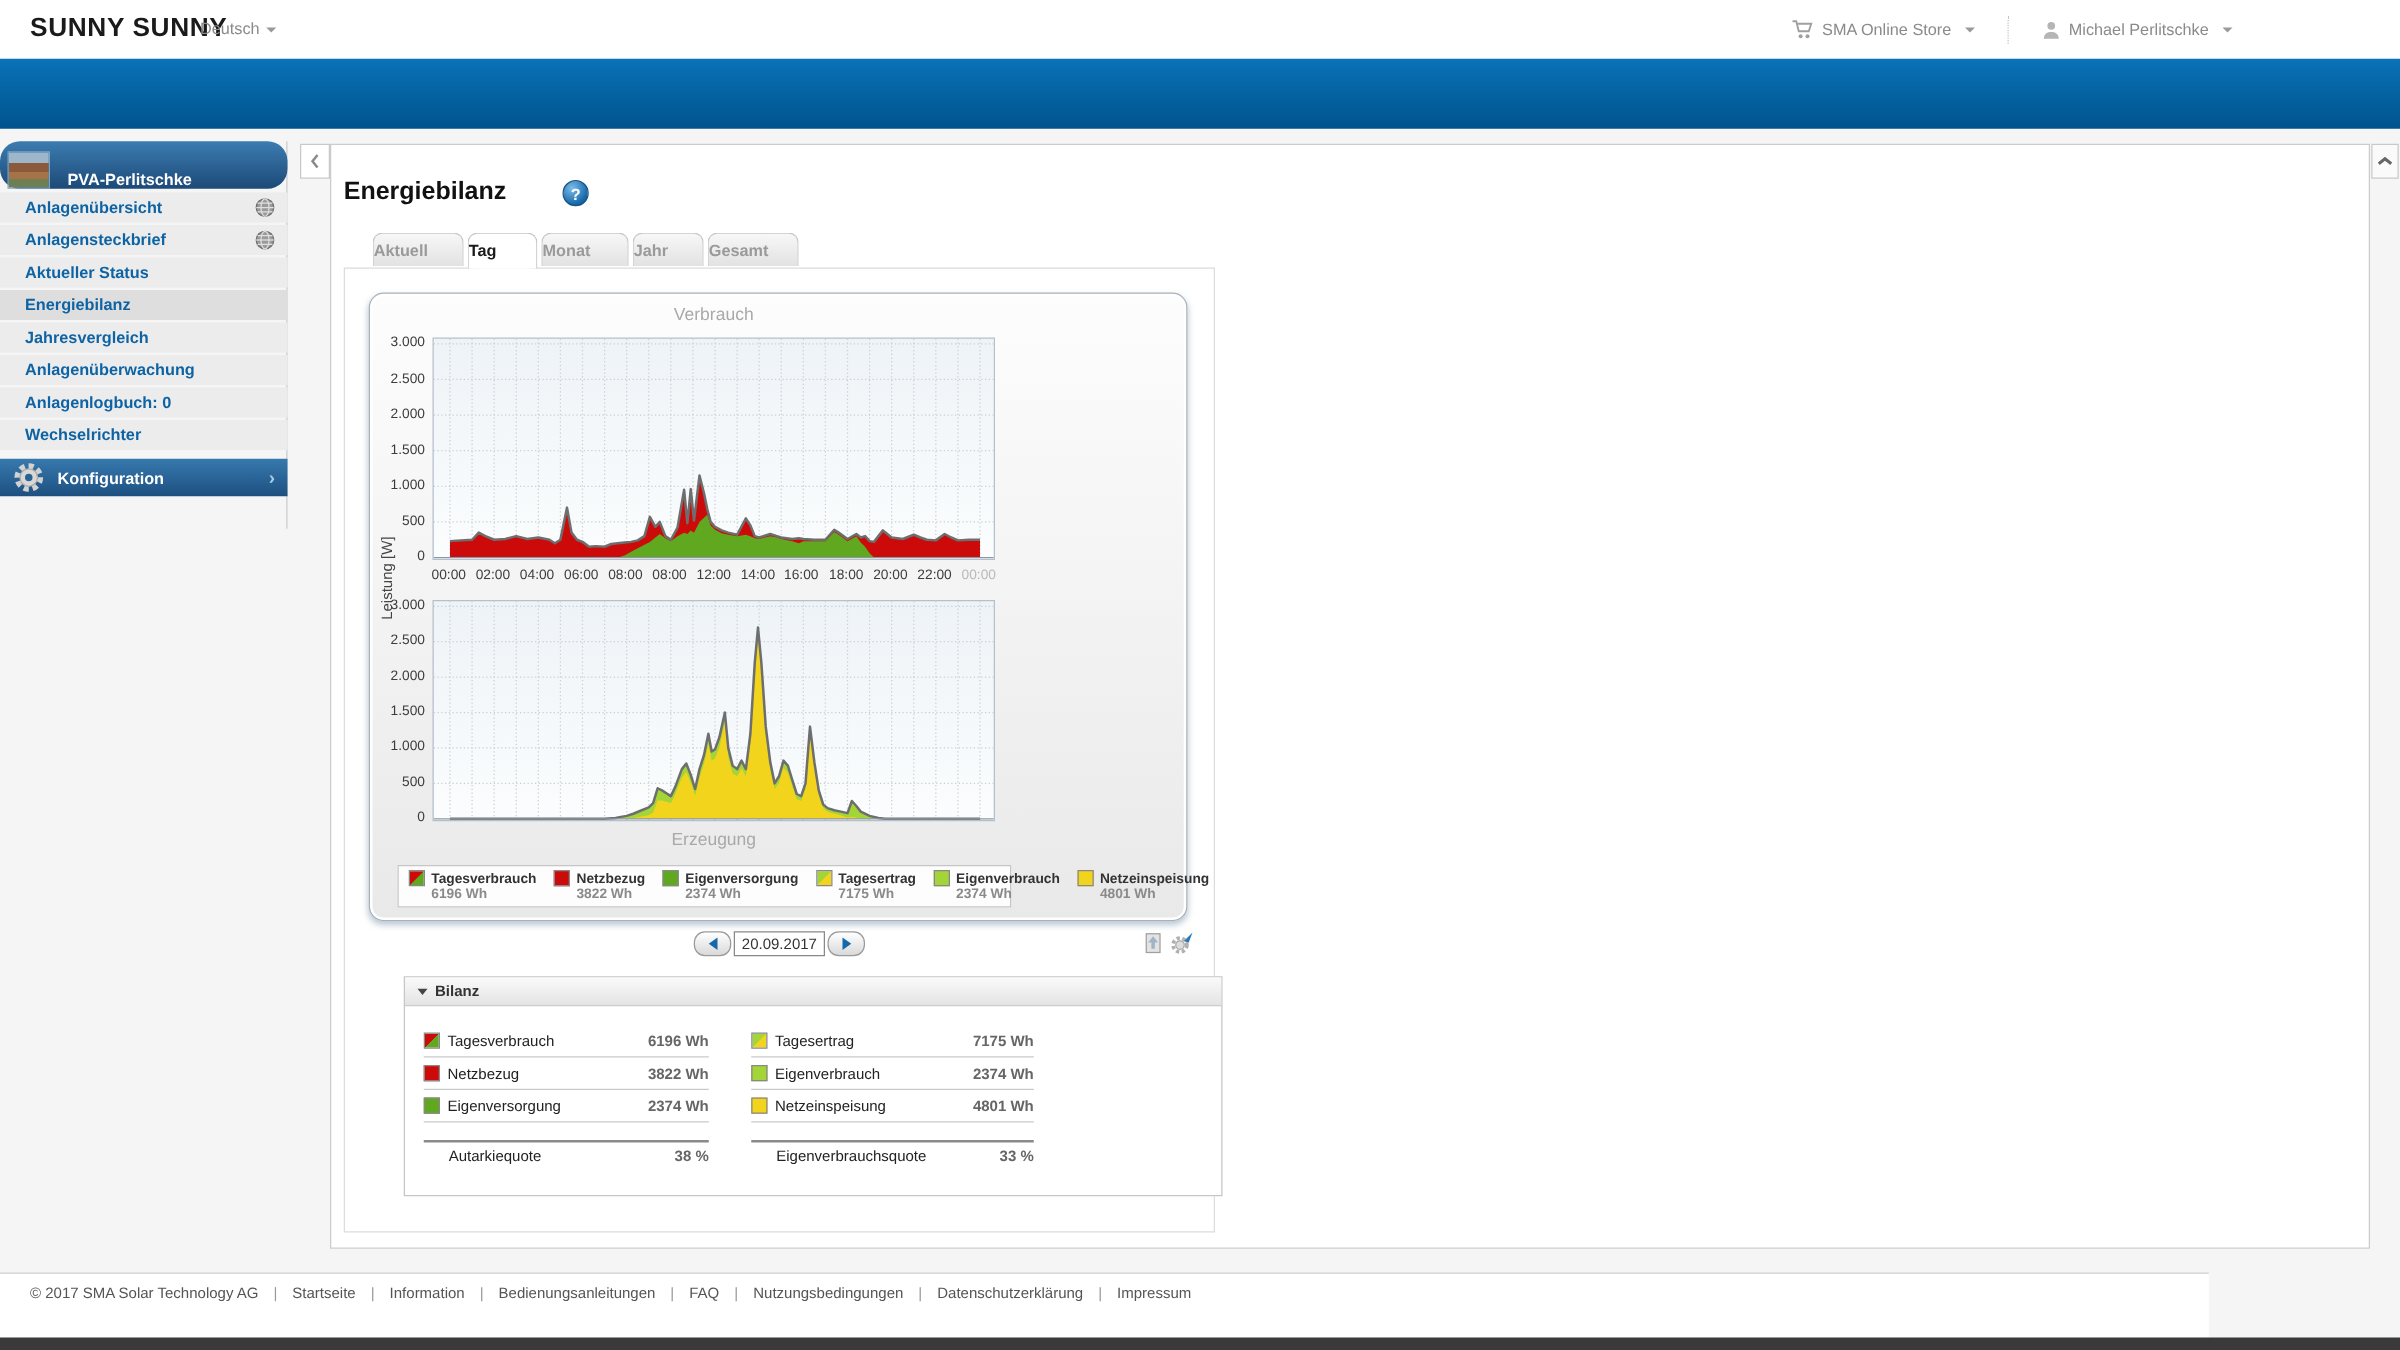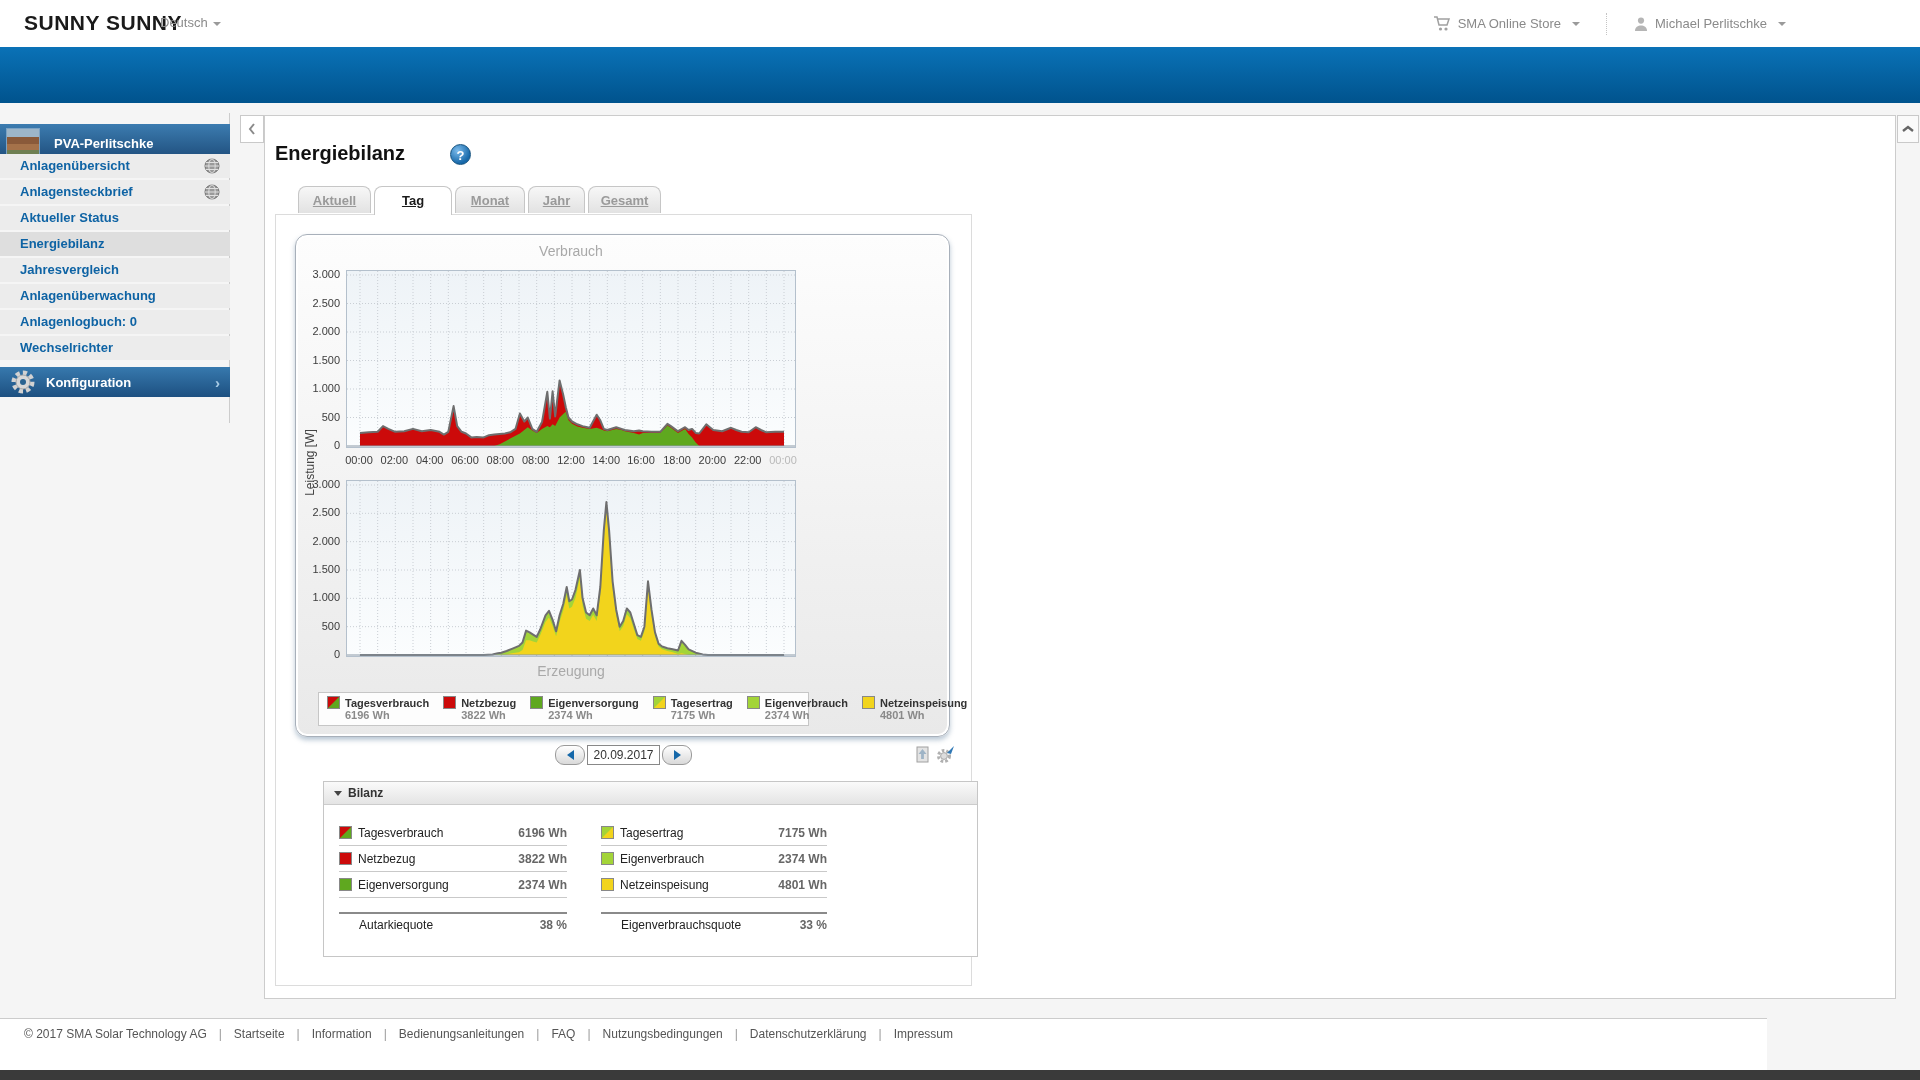--- a/index.html
+++ b/index.html
@@ -14,22 +14,22 @@
   .top-right { position:absolute; right:134px; top:0; height:47px; display:flex; align-items:center; gap:18px; }
   .top-link { display:flex; align-items:center; gap:6px; font-size:13px; color:#8a8a8a; cursor:pointer; }
   .vdivider { width:1px; height:22px; border-left:1px dotted #c4c4c4; margin:0 8px; }
 
   
   .bluebar { position:absolute; left:0; top:47px; width:1920px; height:56px;
     background:linear-gradient(#0a72b7,#00538d); }
 
   
   .sidebar { position:absolute; left:0; top:113px; width:230px; height:310px; border-right:1px solid #cccccc; }
-  .plant-header { position:absolute; left:0; top:11px; width:230px; height:38px;
-    background:linear-gradient(#3c7cb0,#1c4a78); display:flex; align-items:center; }
+  .plant-header { position:absolute; left:0; top:0; width:230px; height:38px;
+    background:linear-gradient(#3c7cb0,#1c4a78); display:flex; align-items:flex-end;border-radius:16px; }
   .plant-thumb { width:34px; height:30px; margin-left:6px; border:1px solid #7aa2c4;
     background:
       linear-gradient(180deg, #9db6c9 0 30%, #8a5a3a 30% 55%, #a5724a 55% 75%, #6e7f52 75% 100%);
   }
   .plant-name { color:#ffffff; font-weight:bold; font-size:13px; margin-left:14px; }
   .nav { position:absolute; left:0; top:41px; width:230px; }
   .nav-item { position:relative; height:24px; line-height:24px; background:#ececec; margin-bottom:2px;
     font-size:13px; font-weight:bold; color:#0e63a4; padding-left:20px; cursor:pointer; }
   .nav-item.active { background:#dedede; }
   .nav-globe { position:absolute; right:10px; top:4px; }
@@ -45,23 +45,23 @@
   .scrollup-btn { position:absolute; left:1897px; top:115px; width:22px; height:28px; background:#fafafa;
     border:1px solid #c9c9c9; display:flex; align-items:center; justify-content:center; cursor:pointer; }
   .panel { position:absolute; left:264px; top:115px; width:1632px; height:884px; background:#ffffff; border:1px solid #cccccc; }
   .page-title { position:absolute; left:10px; top:26px; font-size:20px; font-weight:bold; color:#111111; }
   .help-icon { position:absolute; left:185px; top:28px; width:21px; height:21px; border-radius:50%;
     background:radial-gradient(circle at 35% 30%, #7dbcec, #1668a9 70%); border:1px solid #15527f;
     color:#ffffff; font-size:13px; font-weight:bold; text-align:center; line-height:21px; cursor:pointer; }
 
   
   .tabs { position:absolute; left:33px; top:70px; height:28px; display:flex; gap:3px; }
-  .tab { height:27px; line-height:27px; text-align:center; font-size:13px; font-weight:bold; color:#9a9a9a;
+  .tab { height:27px; line-height:27px; text-align:left; font-size:13px; font-weight:bold; color:#9a9a9a;
     background:linear-gradient(#f7f7f7,#e2e2e2); border:1px solid #c6c6c6; border-bottom:none;
-    border-radius:8px 8px 0 0; cursor:pointer; position:relative; z-index:1;text-decoration:underline; }
+    border-radius:8px 8px 0 0; cursor:pointer; position:relative; z-index:1; }
   .tab.active { background:#ffffff; color:#1a1a1a; height:29px; z-index:3; }
   .tab-box { position:absolute; left:10px; top:98px; width:697px; height:772px; background:#ffffff; border:1px solid #dcdcdc; z-index:2; }
 
   
   .chart-panel { position:absolute; left:19px; top:19px; width:655px; height:503px;
     border:1px solid #a8b0ba; border-radius:12px;
     background:linear-gradient(#fdfdfd,#e9e9e9);
     box-shadow:inset 0 0 0 2px #ffffff, 0 3px 5px rgba(100,130,160,0.45); }
   .chart-title { position:absolute; left:50px; width:450px; text-align:center; font-size:14px; color:#a9a9a9; }
   .plot { position:absolute; left:50px; width:450px; border:1px solid #b4c0cc;
@@ -203,21 +203,21 @@
       <polyline points="1,6 6,2 11,6" fill="none" stroke="#666666" stroke-width="2.4"></polyline>
     </svg>
 </div>
 
 <div class="panel">
   <div class="page-title">Energiebilanz</div>
   <div class="help-icon">?</div>
 
   <div class="tabs">
     <div class="tab" style="width:73px">Aktuell</div>
-    <div class="tab active" style="width:78px">Tag</div>
+    <div class="tab active" style="width:56px">Tag</div>
     <div class="tab" style="width:70px">Monat</div>
     <div class="tab" style="width:57px">Jahr</div>
     <div class="tab" style="width:73px">Gesamt</div>
   </div>
 
   <div class="tab-box">
 
     <div class="chart-panel">
       <div class="chart-title" style="top:8px">Verbrauch</div>
       <div class="ylabel-rot">Leistung [W]</div>

